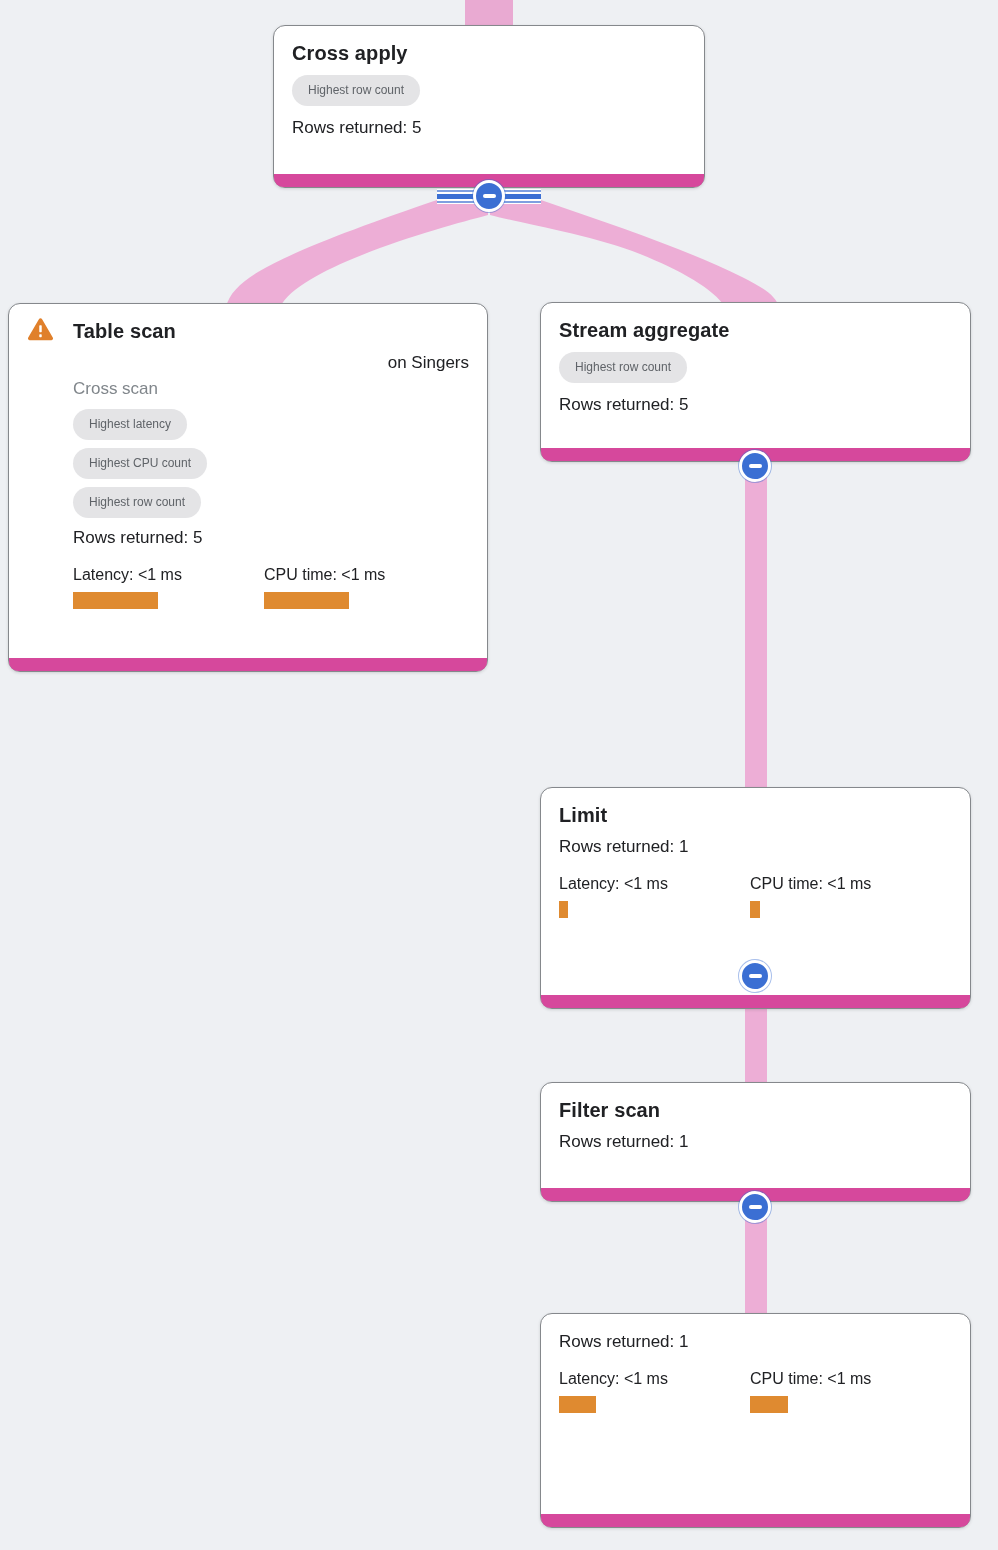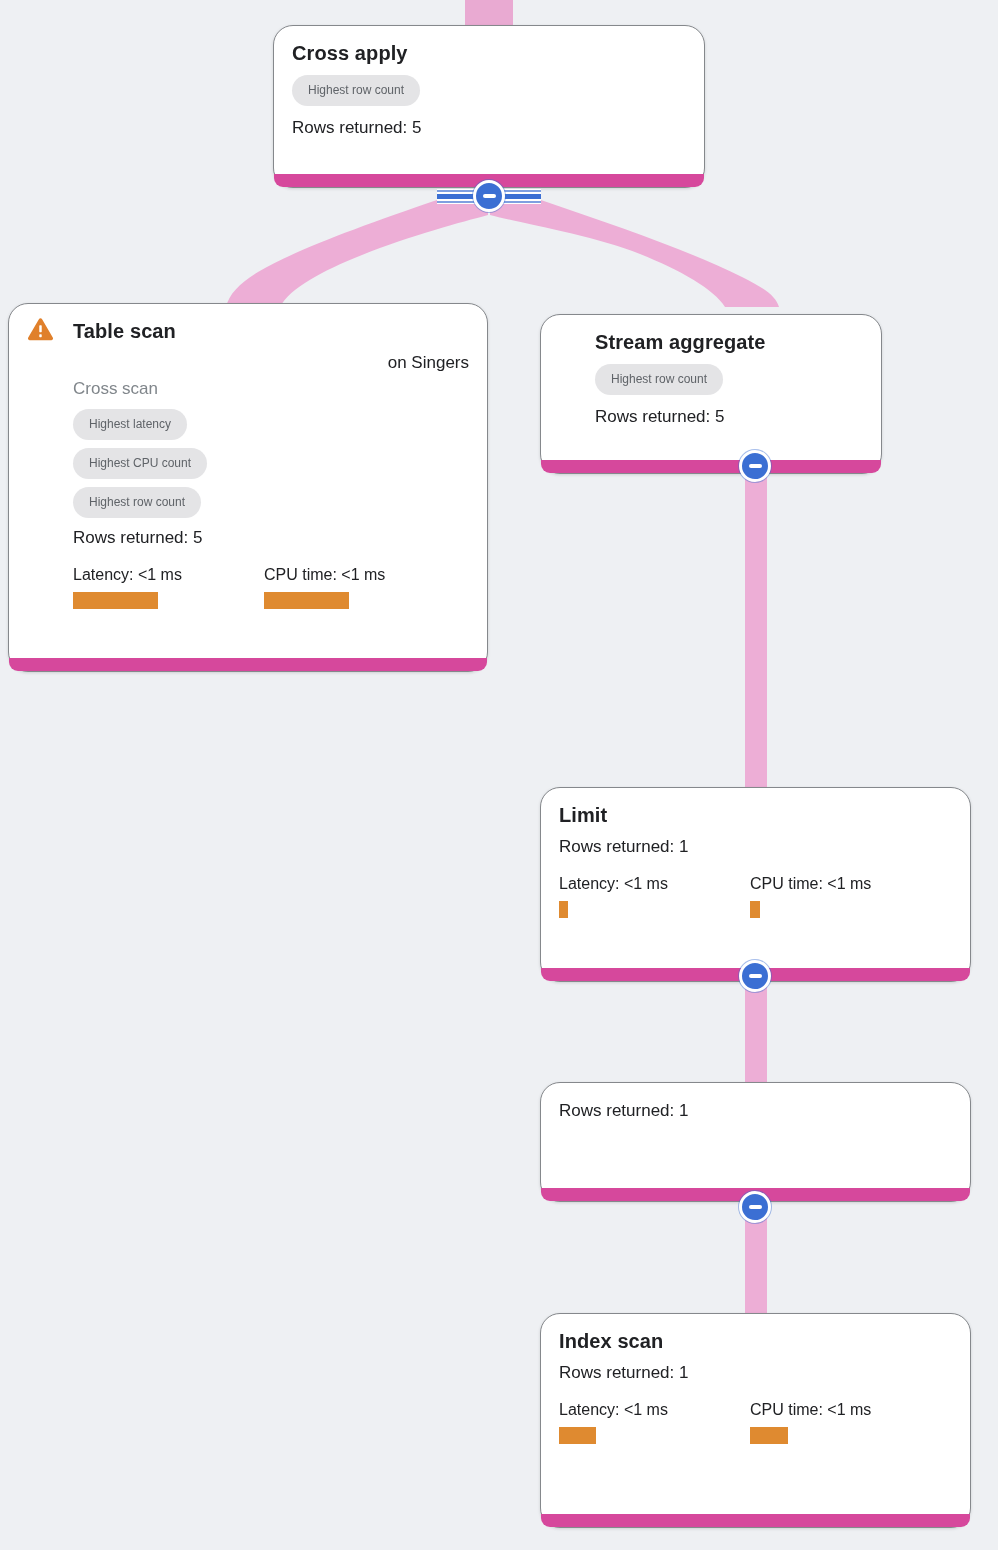--- a/index.html
+++ b/index.html
@@ -11,21 +11,21 @@
     color:#202124;
     overflow:hidden;
   }
   #canvas{position:absolute;inset:0;width:998px;height:1550px;}
   #edges{position:absolute;left:0;top:0;z-index:0;pointer-events:none;}
 
   .node{
     position:absolute;
     background:#ffffff;
     border:1px solid #85888c;
-    border-radius:20px;
+    border-radius:12px;
     box-shadow:0 1px 3px rgba(60,64,67,.18);
     box-sizing:border-box;
     z-index:2;
   }
   .node .footer{
     position:absolute;left:0;right:0;bottom:0;height:13px;
     background:#d6489c;
     border-radius:0 0 9px 9px;
   }
   .node .body{padding:14px 18px 0 18px;}
@@ -72,22 +72,22 @@
       #ffffff 3px 5px,
       #3b6fd3 5px 10px,
       #ffffff 10px 12px,
       #7f9fe0 12px 14px,
       #ffffff 14px 15px);
   }
 
   
   #node-cross-apply{left:273px;top:25px;width:432px;height:163px;}
   #node-table-scan{left:8px;top:303px;width:480px;height:369px;}
-  #node-stream-aggregate{left:540px;top:314px;width:342px;height:160px;padding-left:36px;}
-  #node-limit{left:540px;top:787px;width:431px;height:195px;}
+  #node-stream-aggregate{left:540px;top:302px;width:431px;height:160px;}
+  #node-limit{left:540px;top:787px;width:431px;height:222px;}
   #node-filter-scan{left:540px;top:1082px;width:431px;height:120px;}
   #node-index-scan{left:540px;top:1313px;width:431px;height:215px;}
 
   #btn-cross-apply{left:473px;top:180px;}
   #btn-stream-aggregate{left:739px;top:450px;}
   #btn-limit{left:739px;top:960px;}
   #btn-filter-scan{left:739px;top:1191px;}
 </style>
 </head>
 <body>
@@ -180,28 +180,28 @@
           <div class="metric-label">CPU time: &lt;1 ms</div>
           <div class="metric-bar" style="width: 10px;"></div>
         </div>
       </div>
     </div>
     <div class="footer"></div>
   </div>
 
   <div class="node" id="node-filter-scan">
     <div class="body">
+      <div class="title">Filter scan</div>
       <div class="rows">Rows returned: 1</div>
     </div>
     <div class="footer"></div>
   </div>
 
   <div class="node" id="node-index-scan">
     <div class="body">
-      <div class="title">Index scan</div>
       <div class="rows">Rows returned: 1</div>
       <div class="metrics">
         <div class="metric">
           <div class="metric-label">Latency: &lt;1 ms</div>
           <div class="metric-bar" style="width: 37px;"></div>
         </div>
         <div class="metric">
           <div class="metric-label">CPU time: &lt;1 ms</div>
           <div class="metric-bar" style="width: 38px;"></div>
         </div>

